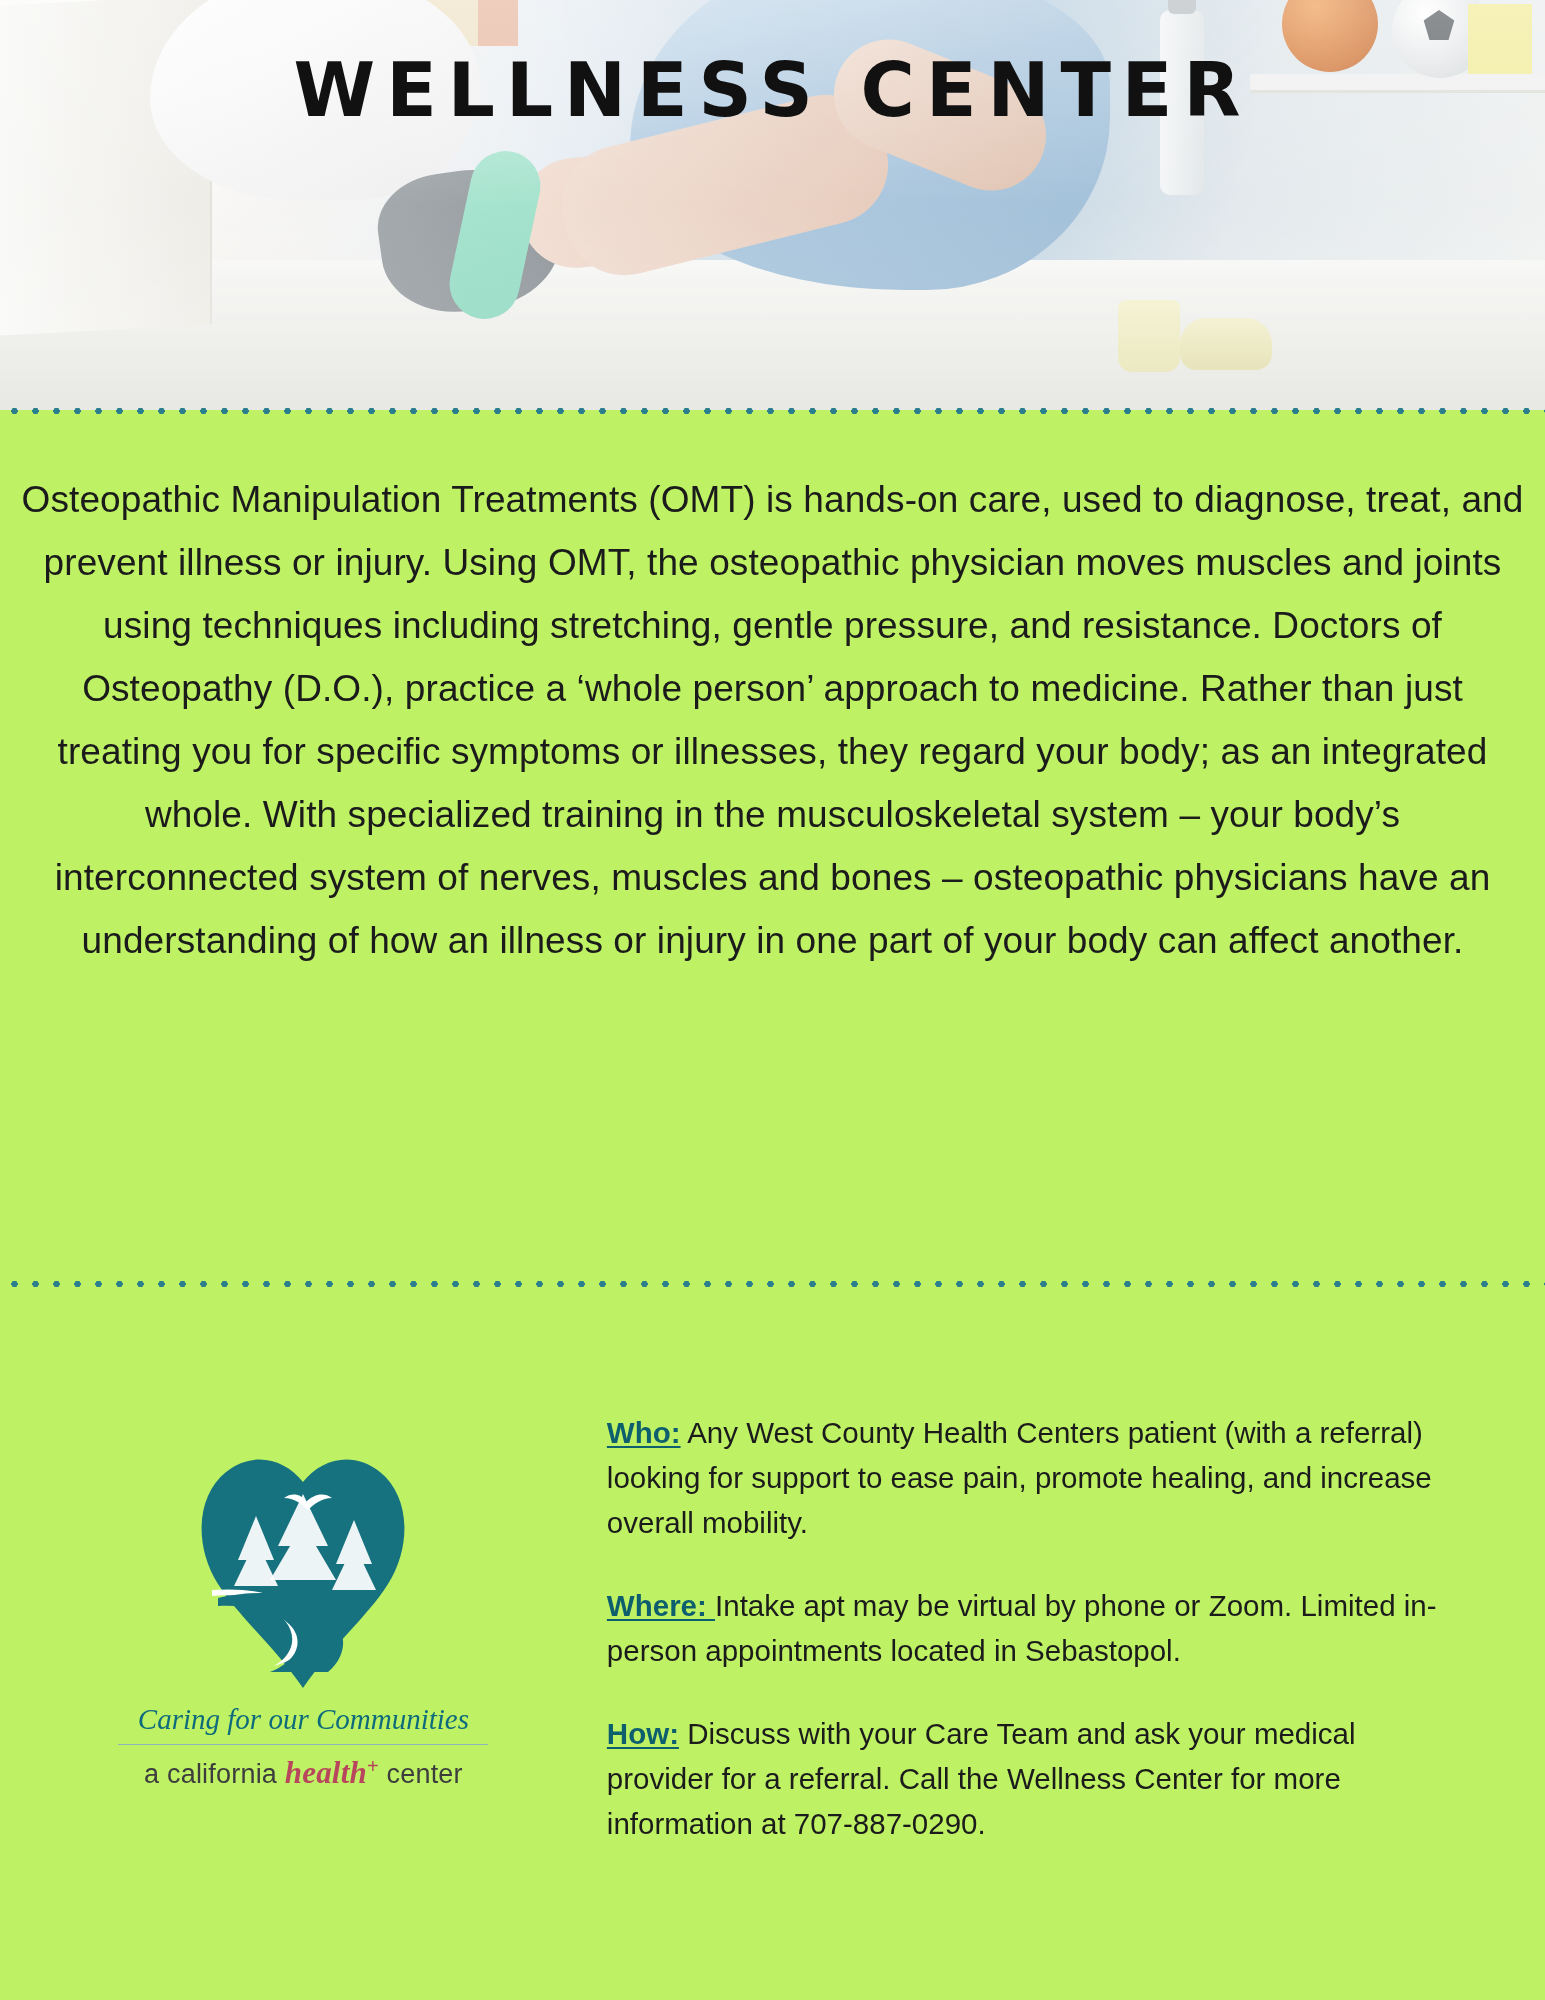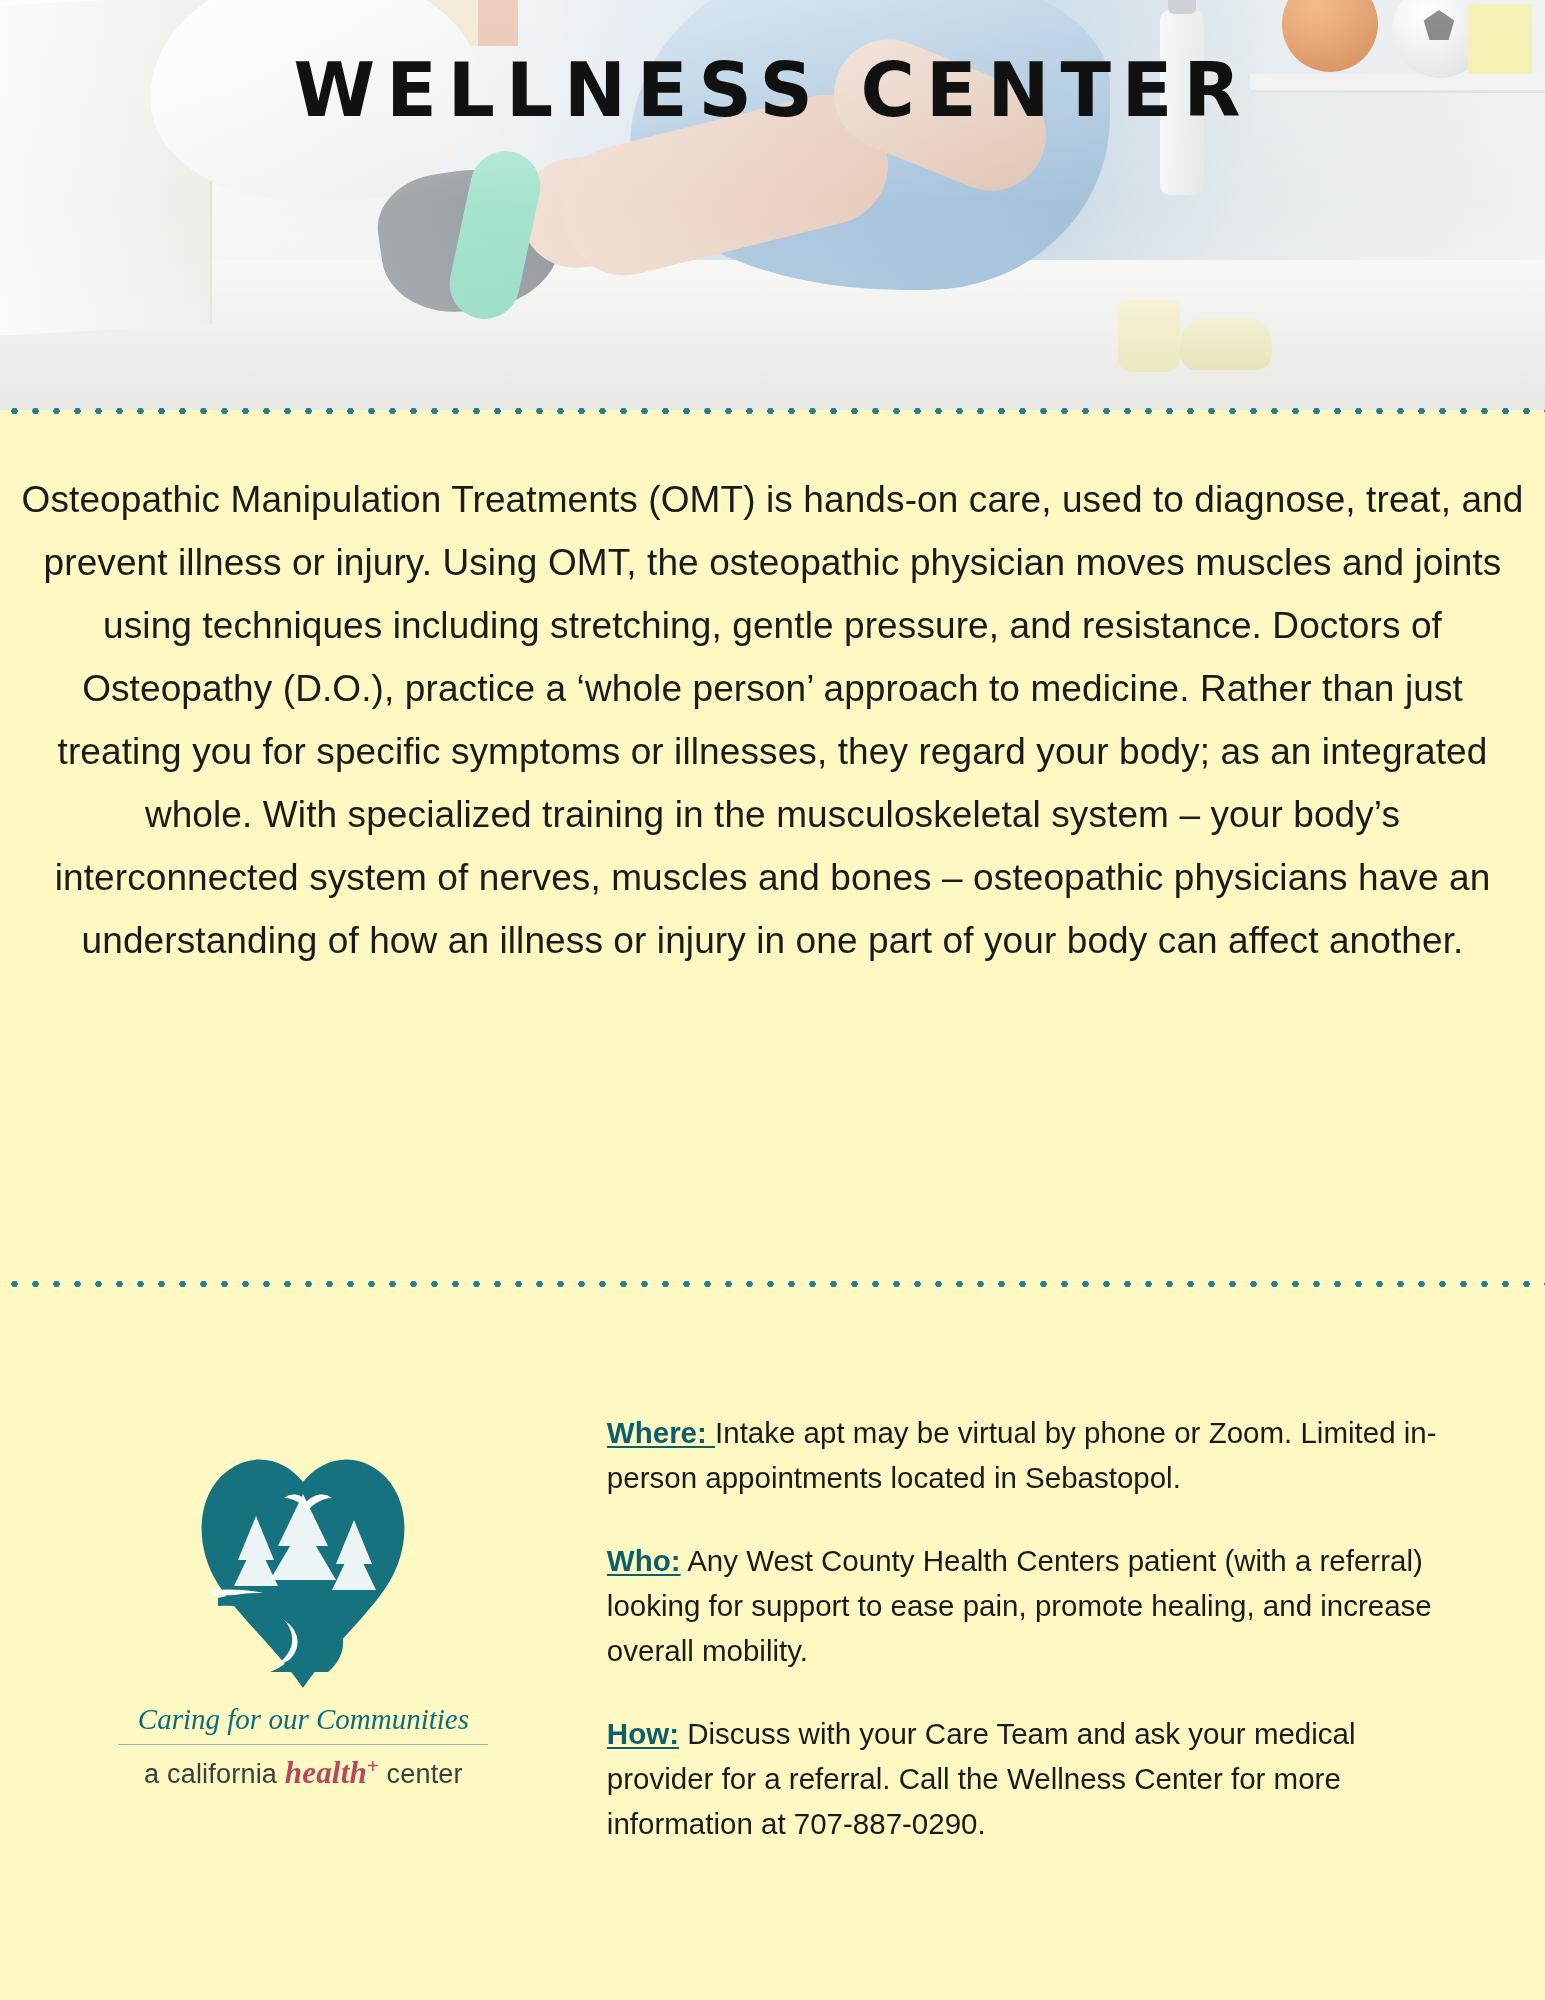--- a/index.html
+++ b/index.html
@@ -12,21 +12,21 @@
     height: 2000px;
     font-family: "Liberation Sans", sans-serif;
     color: #1a1a1a;
     overflow: hidden;
   }
 
   .page {
     position: relative;
     width: 1545px;
     height: 2000px;
-    background: #fef9c3;
+    background: #bef264;
   }
 
   
   .hero {
     position: relative;
     width: 1545px;
     height: 410px;
     overflow: hidden;
     background: #e9eef0;
   }
@@ -375,24 +375,24 @@
       <div class="logo-rule"></div>
       <div class="logo-cal">
         <span>a california</span>
         <span class="hl">health</span><span class="plus">+</span>
         <span>center</span>
       </div>
     </div>
 
     <div class="info-col">
       <div class="info-block">
+        <span class="info-label">Who:</span><span> Any West County Health Centers patient  (with a referral) looking for support to ease pain, promote healing, and increase overall mobility.</span>
+      </div>
+      <div class="info-block">
         <span class="info-label">Where: </span><span> Intake apt may be virtual by phone or Zoom. Limited in-person appointments located in Sebastopol.</span>
-      </div>
-      <div class="info-block">
-        <span class="info-label">Who:</span><span> Any West County Health Centers patient  (with a referral) looking for support to ease pain, promote healing, and increase overall mobility.</span>
       </div>
       <div class="info-block">
         <span class="info-label">How:</span><span> Discuss with your Care Team and ask your medical provider for a referral. Call the Wellness Center for more information at 707-887-0290.</span>
       </div>
     </div>
 
   </div>
 </div>
 
 </body></html>

